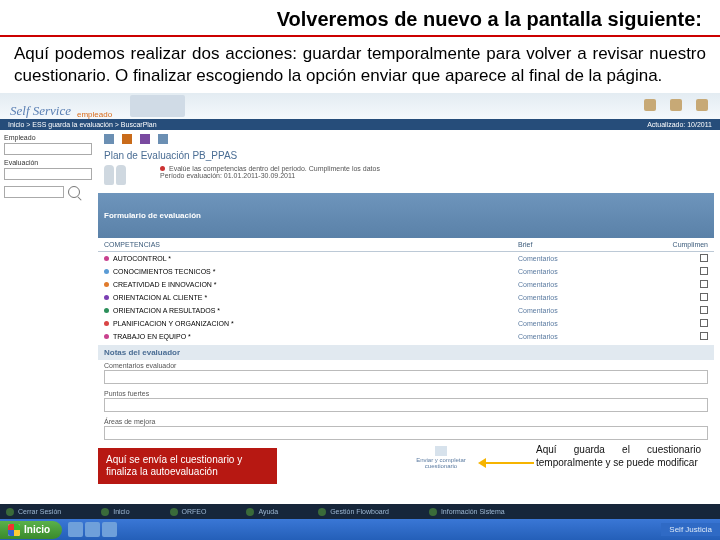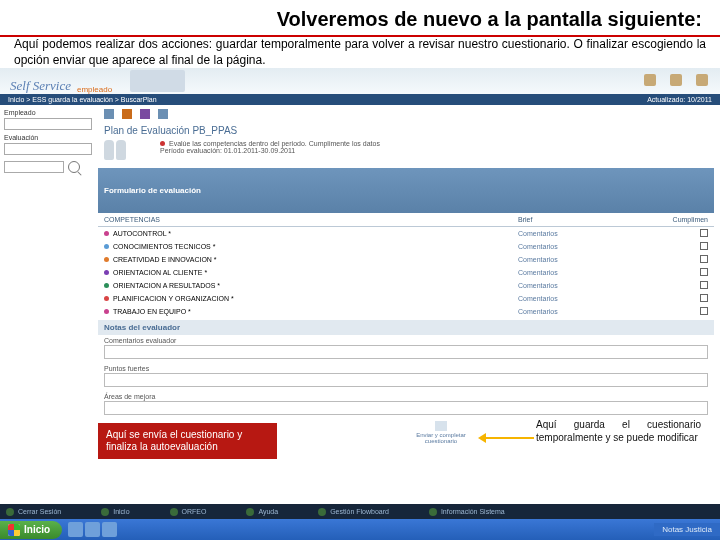--- a/index.html
+++ b/index.html
@@ -1,19 +1,19 @@
 <!DOCTYPE html>
 <html><head>
 <meta charset="utf-8">
 <style>
   * { margin: 0; padding: 0; box-sizing: border-box; }
   body { width: 720px; height: 540px; font-family: Arial, sans-serif; font-size: 9px; background: #fff; overflow: hidden; position: relative; }
   
   .slide-title { font-size: 20px; font-weight: bold; padding: 8px 18px 4px; border-bottom: 2px solid #c00; text-align: right; }
-  .intro-text { font-size: 12px; padding: 0 14px; text-align: justify; line-height: 1.3; }
+  .intro-text { font-size: 17px; padding: 6px 14px; text-align: justify; line-height: 1.3; }
   
   .app-banner { background: linear-gradient(#e3ecf2,#f5f9fc); height: 26px; display: flex; align-items: flex-end; padding: 0 10px; position: relative; }
   .app-logo-text { font-style: italic; font-family: cursive; color: #5a7fb3; font-size: 13px; }
   .app-logo-sub { color: #d96b1a; font-size: 8px; margin-left: 6px; }
   .banner-art { position: absolute; left: 130px; top: 2px; width: 55px; height: 22px; background: #d0dbe6; border-radius: 2px; }
   .banner-icons { position: absolute; right: 12px; top: 6px; display: flex; gap: 14px; }
   .banner-icons span { width: 12px; height: 12px; background: #c7a976; border-radius: 2px; }
   
   .breadcrumb-bar { background: #264d7a; color: #fff; font-size: 7px; padding: 2px 8px; display: flex; justify-content: space-between; }
   
@@ -250,15 +250,15 @@
         <span></span>
       </div>
     <span>Inicio</span>
   </div>
   <div class="tb-items">
     <div class="tb-icon"></div>
     <div class="tb-icon"></div>
     <div class="tb-icon"></div>
   </div>
   <div class="tray">
-    <span>Notas  Justicia</span>
+    <span>Self  Justicia</span>
   </div>
 </div>
 
 </body></html>

